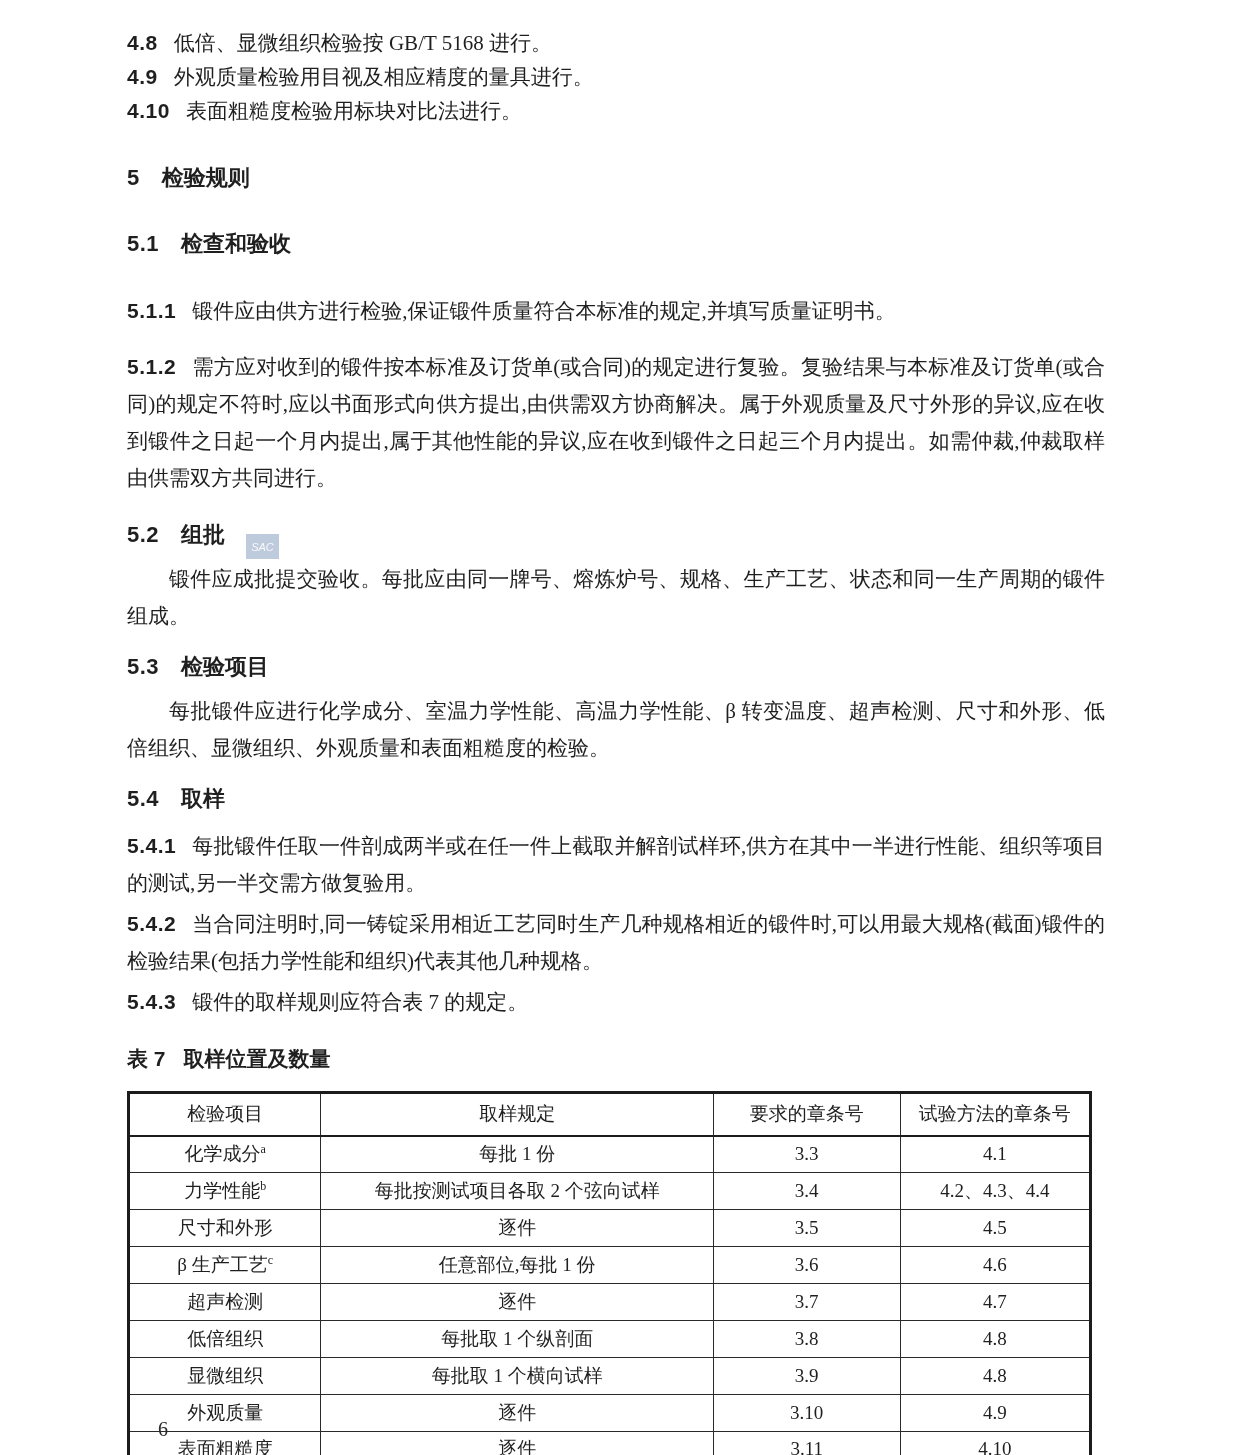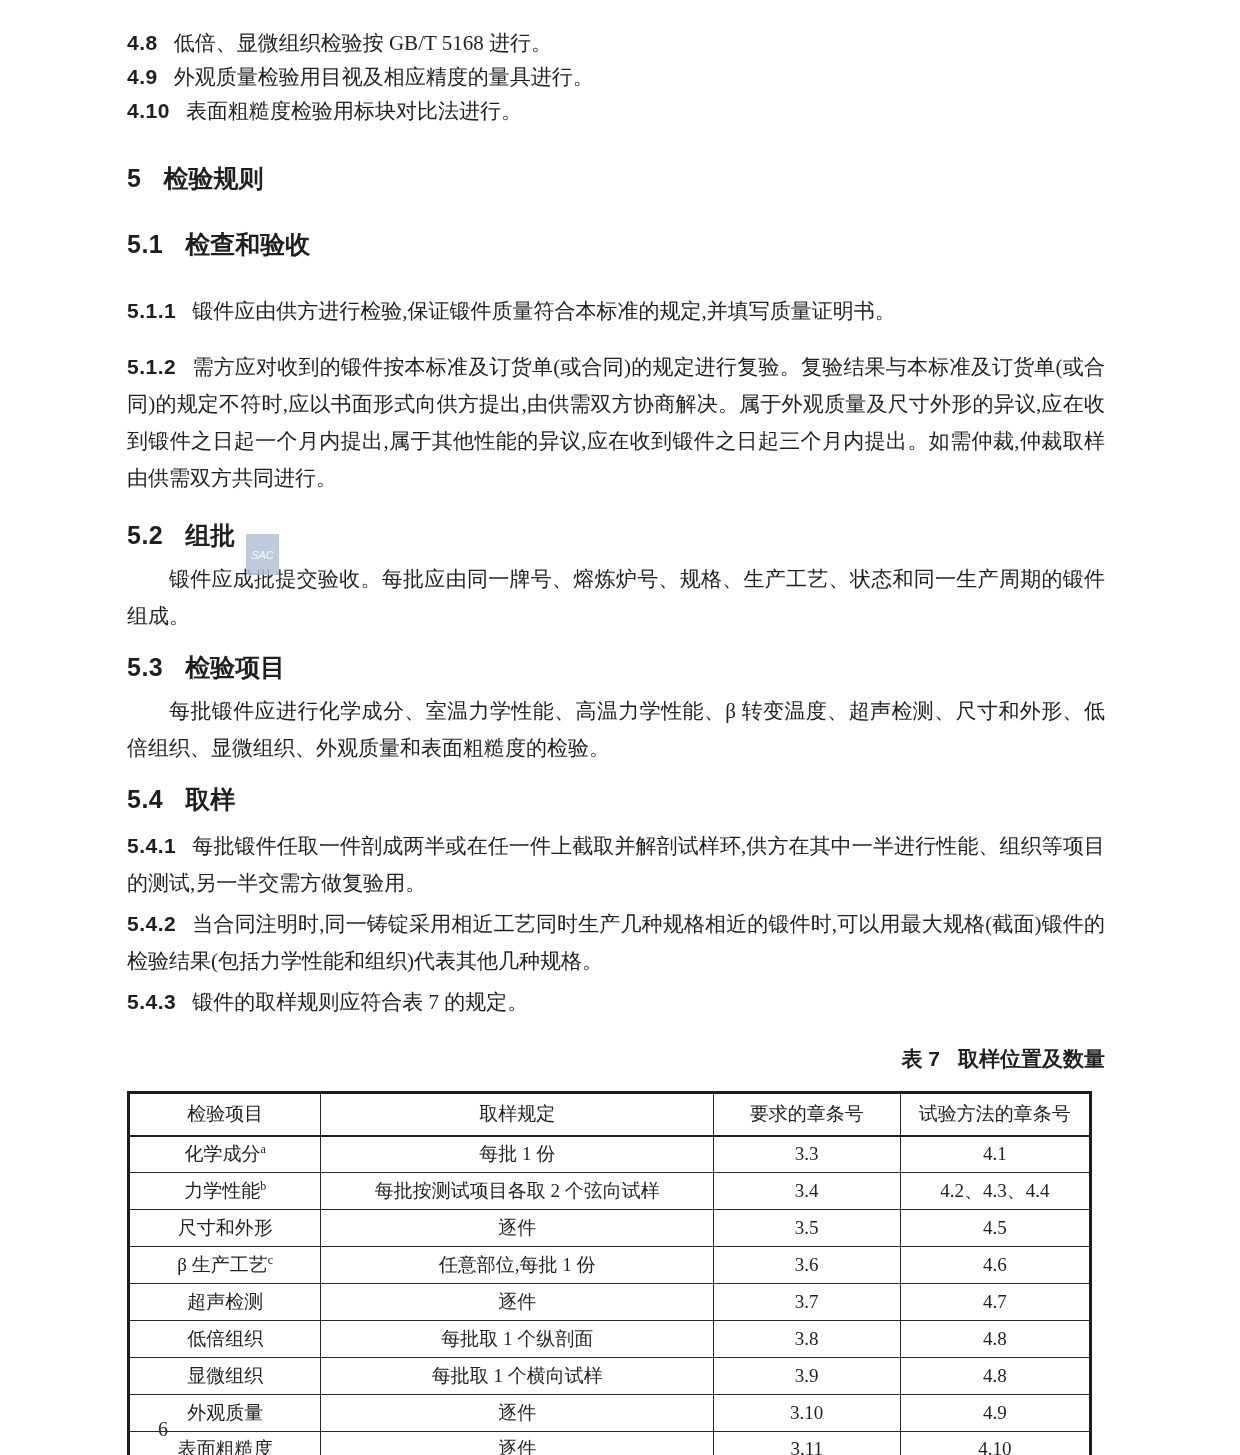--- a/index.html
+++ b/index.html
@@ -19,40 +19,40 @@
   .para   { font-size: 21px; line-height: 37px; text-align: justify; }
   .num {
     font-family: "Liberation Sans", "DejaVu Sans", sans-serif;
     font-weight: bold;
     margin-right: 16px;
     letter-spacing: 0.5px;
   }
   .heading {
     font-family: "Liberation Sans", "DejaVu Sans", sans-serif;
     font-weight: bold;
-    font-size: 25px;
+    font-size: 22px;
     line-height: 28px;
   }
   .heading .hnum { margin-right: 22px; letter-spacing: 0.5px; }
   .indent2 { text-indent: 2em; }
   .mt-h5   { margin-top: 36px; }
   .mt-h51  { margin-top: 38px; }
   .mt-5-1-1{ margin-top: 34px; }
   .mt-5-1-2{ margin-top: 18px; }
   .mt-h52  { margin-top: 24px; }
   .mt-body { margin-top: 12px; }
   .mt-h53  { margin-top: 18px; }
   .mt-h54  { margin-top: 18px; }
   .mt-541  { margin-top: 14px; }
   .mt-542  { margin-top: 3px; }
   .mt-543  { margin-top: 3px; }
 
   .table-caption {
     margin-top: 24px;
-    text-align: right;
+    text-align: left;
     font-family: "Liberation Sans", "DejaVu Sans", sans-serif;
     font-weight: bold;
     font-size: 21px;
   }
   .caption-no { margin-right: 18px; }
 
   table.t7 {
     margin-top: 18px;
     border-collapse: collapse;
     width: 965px;
@@ -91,21 +91,21 @@
     top: 1418px;
     font-size: 20px;
     font-family: "Liberation Serif", "DejaVu Serif", serif;
     color: #2a2a2a;
   }
   .watermark {
     position: absolute;
     left: 246px;
     top: 534px;
     width: 33px;
-    height: 41px;
+    height: 25px;
     background: #b3c2d7;
     opacity: 0.85;
     color: rgba(255,255,255,0.9);
     font-family: "Liberation Sans", "DejaVu Sans", sans-serif;
     font-size: 11px;
     font-style: italic;
     display: flex;
     align-items: center;
     justify-content: center;
     pointer-events: none;

